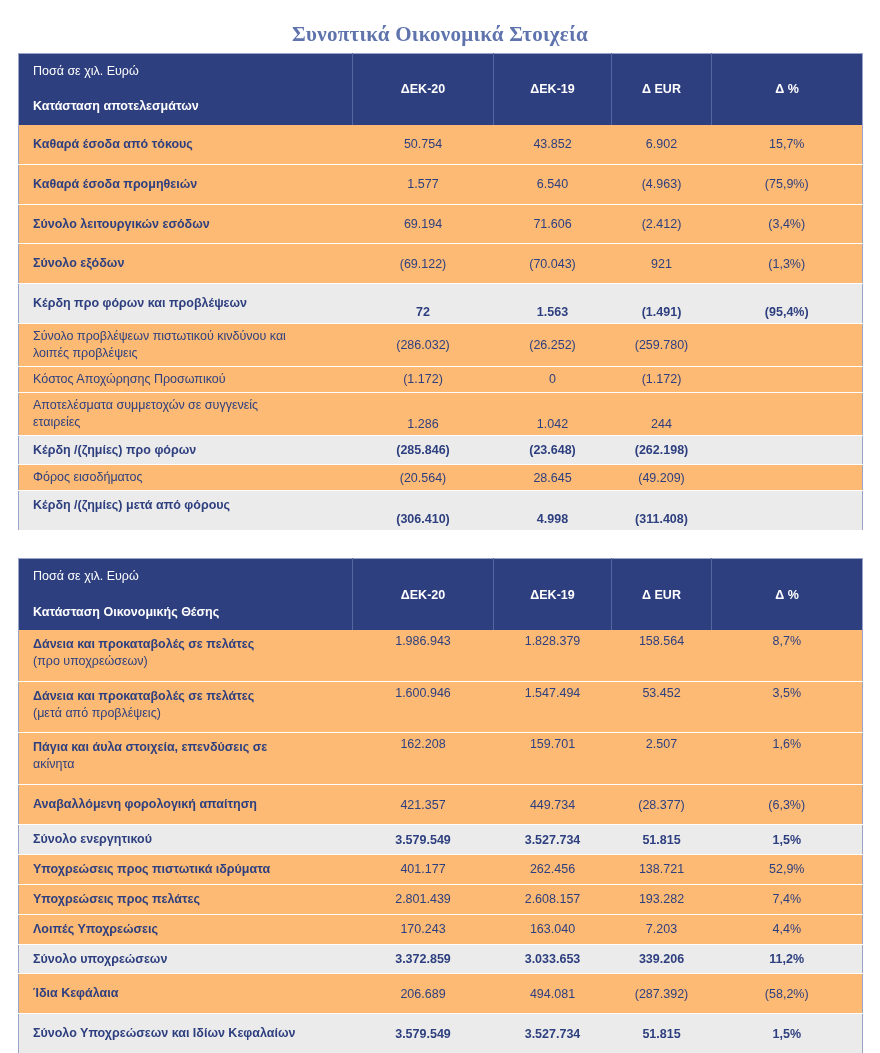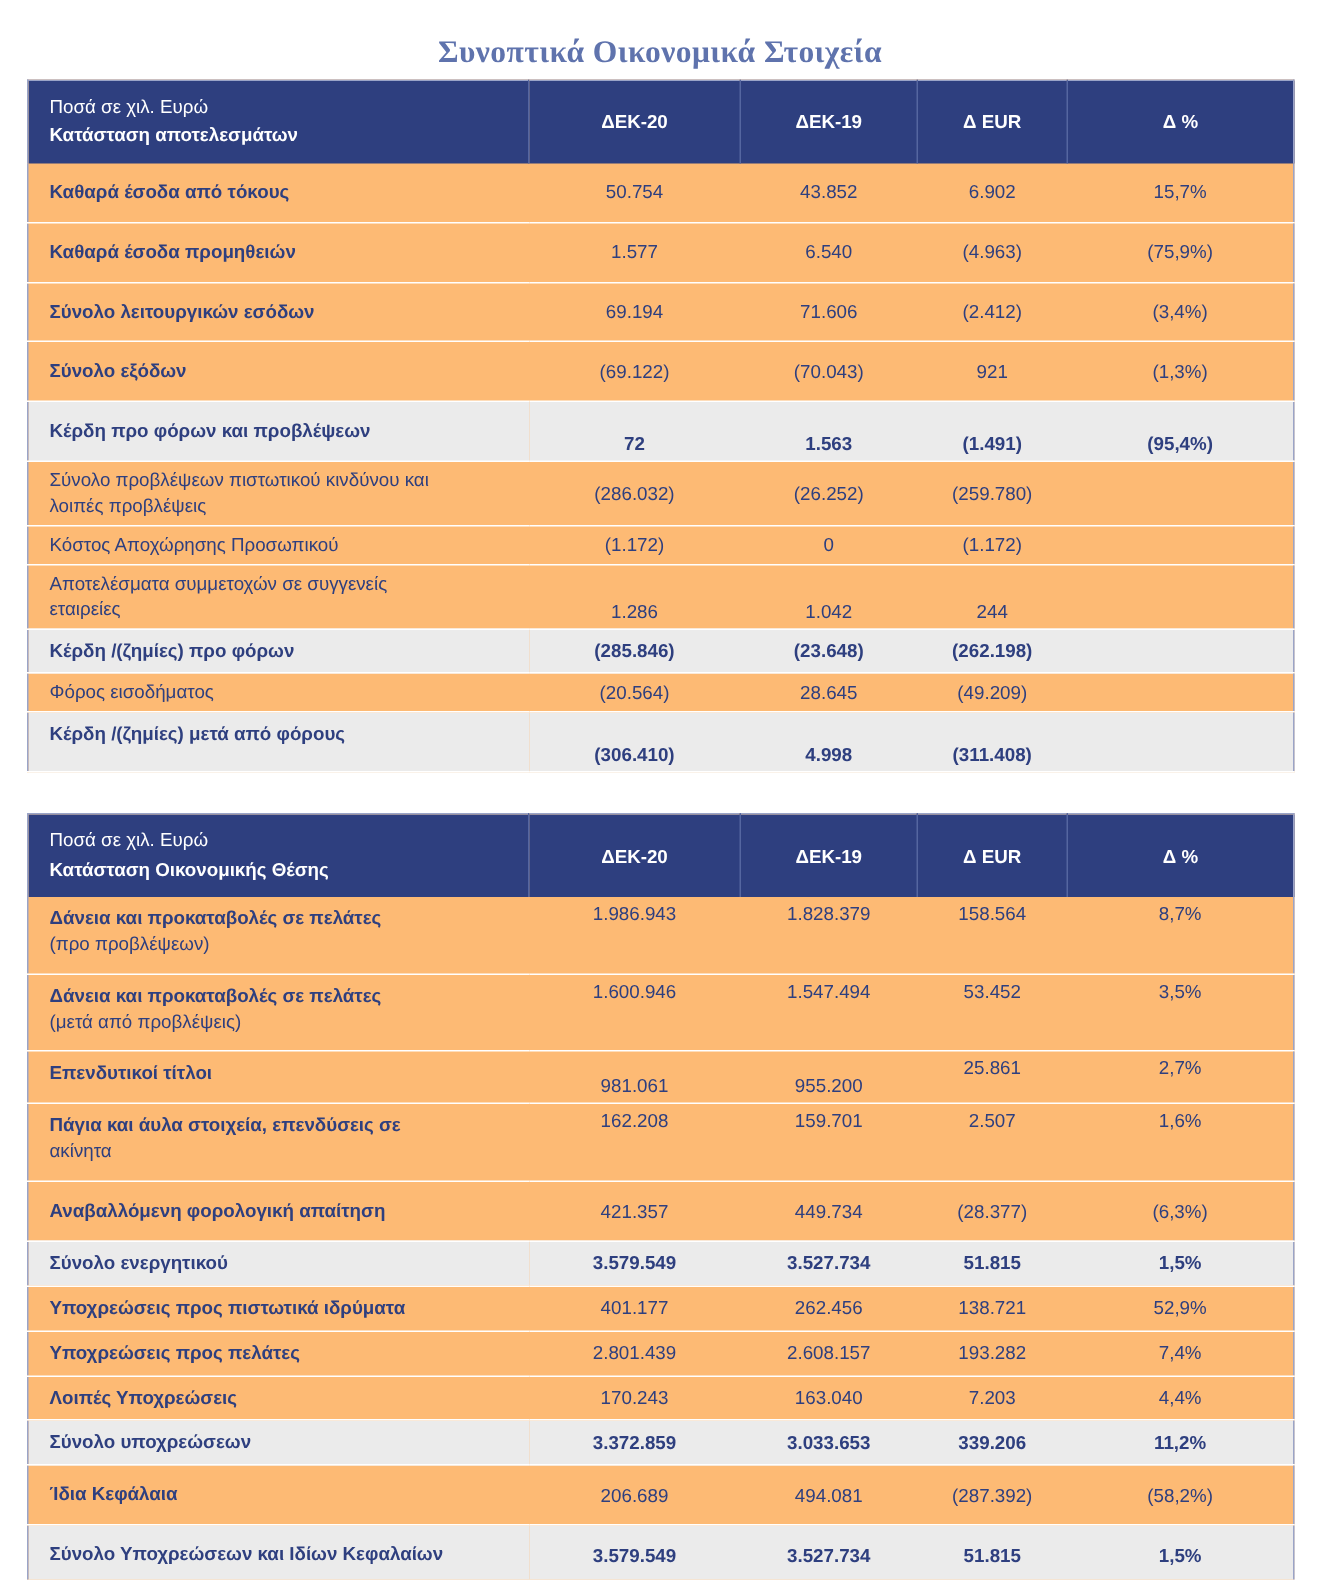--- a/index.html
+++ b/index.html
@@ -66,21 +66,21 @@
     text-align: center;
   }
   thead th:last-child { border-right: none; }
   thead th.head-label {
     text-align: left;
     font-weight: normal;
     line-height: 1.55;
     padding-left: 14px;
   }
   thead th.head-label .hl-top { font-weight: normal; display: block; }
-  thead th.head-label .hl-bot { font-weight: bold; display: block; }
+  thead th.head-label .hl-bot { font-weight: bold; display: block; margin-top: 16px; }
 
   tbody td {
     font-size: 12.5px;
     color: #2e3f7f;
     padding: 6px 10px;
     vertical-align: middle;
     border-bottom: 1px solid #ffffff;
   }
   tbody td.lbl {
     text-align: left;
@@ -261,46 +261,39 @@
           <th>ΔΕΚ-19</th>
           <th>Δ EUR</th>
           <th>Δ %</th>
         </tr>
       </thead>
       <tbody>
 
         <tr class="h-tall lbl-bold">
           <td class="lbl top-align">
             <span>Δάνεια και προκαταβολές σε πελάτες</span>
-            <span class="sub">(προ προβλέψεων)</span>
+            <span class="sub">(προ υποχρεώσεων)</span>
           </td>
           <td class="num top-shift">1.986.943</td>
           <td class="num top-shift">1.828.379</td>
           <td class="num top-shift">158.564</td>
           <td class="num top-shift">8,7%</td>
         </tr>
 
         <tr class="h-tall lbl-bold">
           <td class="lbl top-align">
             <span>Δάνεια και προκαταβολές σε πελάτες</span>
             <span class="sub">(μετά από προβλέψεις)</span>
           </td>
           <td class="num top-shift">1.600.946</td>
           <td class="num top-shift">1.547.494</td>
           <td class="num top-shift">53.452</td>
           <td class="num top-shift">3,5%</td>
         </tr>
 
-        <tr class="h-tall lbl-bold">
-          <td class="lbl top-align">Επενδυτικοί τίτλοι</td>
-          <td class="num bot-shift">981.061</td>
-          <td class="num bot-shift">955.200</td>
-          <td class="num top-shift">25.861</td>
-          <td class="num top-shift">2,7%</td>
-        </tr>
 
         <tr class="h-tall lbl-bold">
           <td class="lbl top-align">
             <span>Πάγια και άυλα στοιχεία, επενδύσεις σε</span>
             <span class="sub">ακίνητα</span>
           </td>
           <td class="num top-shift">162.208</td>
           <td class="num top-shift">159.701</td>
           <td class="num top-shift">2.507</td>
           <td class="num top-shift">1,6%</td>

